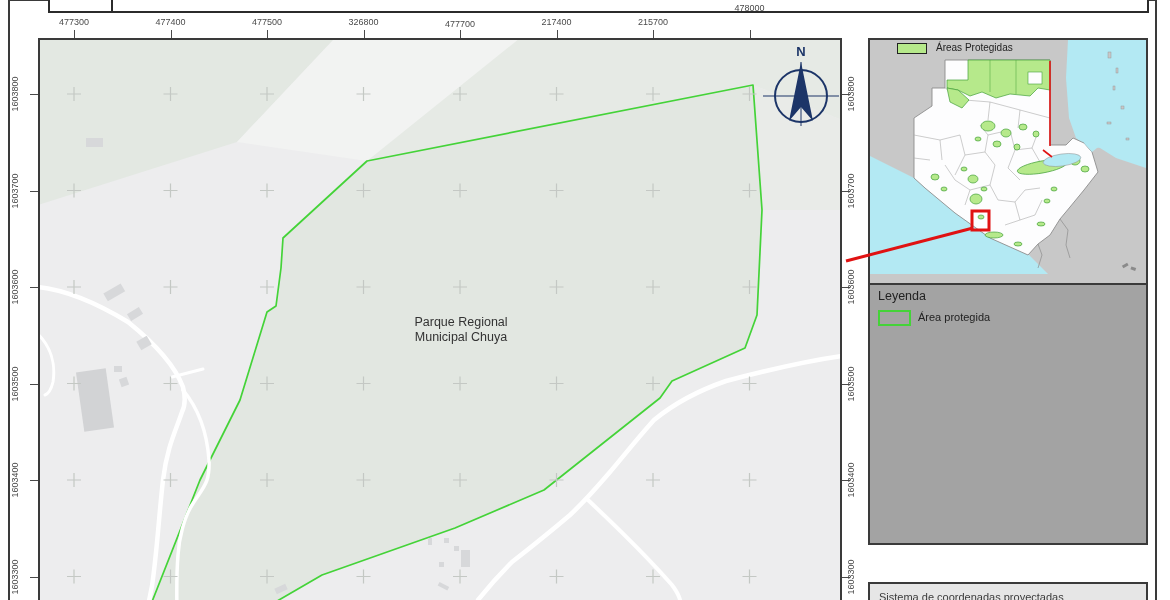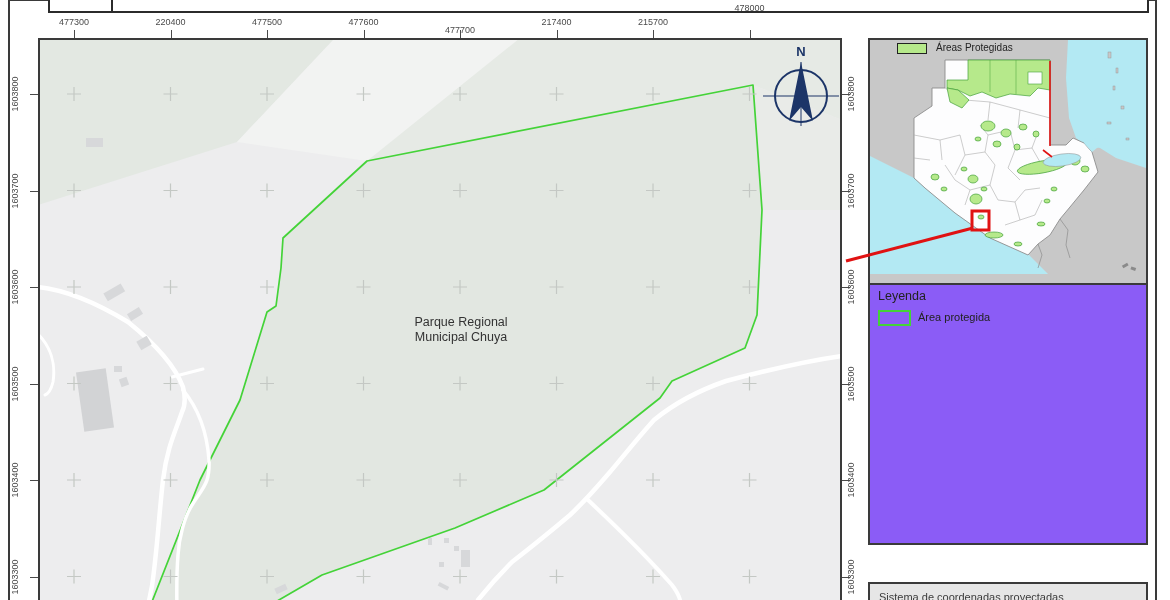--- a/index.html
+++ b/index.html
@@ -26,21 +26,21 @@
   }
   #inset-panel{
     position:absolute;left:868px;top:38px;width:280px;height:309px;
     border:2px solid #3a3a3a;box-sizing:border-box;background:#c8c8c8;overflow:hidden;
   }
   #inset-legend-chip{position:absolute;left:27px;top:3px;width:30px;height:11px;
     background:#b6e98b;border:1.5px solid #222;box-sizing:border-box;}
   #inset-legend-label{position:absolute;left:66px;top:2px;font-size:10px;color:#222;white-space:nowrap;}
   #legend-panel{
     position:absolute;left:868px;top:283px;width:280px;height:262px;
-    border:2px solid #3a3a3a;box-sizing:border-box;background:#8b5cf6;
+    border:2px solid #3a3a3a;box-sizing:border-box;background:#a3a3a3;
   }
   #legend-title{position:absolute;left:8px;top:4px;font-size:12.5px;color:#222;}
   #legend-swatch{position:absolute;left:8px;top:25px;width:33px;height:16px;
     border:2px solid #44d338;box-sizing:border-box;}
   #legend-item-label{position:absolute;left:48px;top:26px;font-size:11px;color:#222;}
   #footer-panel{
     position:absolute;left:868px;top:582px;width:280px;height:60px;
     border:2px solid #3a3a3a;box-sizing:border-box;background:#e6e6e6;overflow:hidden;
   }
   #footer-text{position:absolute;left:9px;top:7px;font-size:11px;color:#3c3c3c;white-space:nowrap;}
@@ -160,27 +160,27 @@
 </div>
 
 <div id="park-label">
   <div>Parque Regional</div>
   <div>Municipal Chuya</div>
 </div>
 
 <div id="axes">
     <div class="axis-label" style="left: 74px; top: 22px;">477300</div>
     <div class="tick" style="left: 74px; top: 30px; width: 1px; height: 8px;"></div>
-    <div class="axis-label" style="left: 170.5px; top: 22px;">220400</div>
+    <div class="axis-label" style="left: 170.5px; top: 22px;">477400</div>
     <div class="tick" style="left: 170.5px; top: 30px; width: 1px; height: 8px;"></div>
     <div class="axis-label" style="left: 267px; top: 22px;">477500</div>
     <div class="tick" style="left: 267px; top: 30px; width: 1px; height: 8px;"></div>
-    <div class="axis-label" style="left: 363.5px; top: 22px;">477600</div>
+    <div class="axis-label" style="left: 363.5px; top: 22px;">326800</div>
     <div class="tick" style="left: 363.5px; top: 30px; width: 1px; height: 8px;"></div>
-    <div class="axis-label" style="left: 460px; top: 30px;">477700</div>
+    <div class="axis-label" style="left: 460px; top: 24px;">477700</div>
     <div class="tick" style="left: 460px; top: 30px; width: 1px; height: 8px;"></div>
     <div class="axis-label" style="left: 556.5px; top: 22px;">217400</div>
     <div class="tick" style="left: 556.5px; top: 30px; width: 1px; height: 8px;"></div>
     <div class="axis-label" style="left: 653px; top: 22px;">215700</div>
     <div class="tick" style="left: 653px; top: 30px; width: 1px; height: 8px;"></div>
     <div class="axis-label" style="left: 749.5px; top: 8px;">478000</div>
     <div class="tick" style="left: 749.5px; top: 30px; width: 1px; height: 8px;"></div>
     <div class="axis-label rot" style="left: 15px; top: 94px;">1603800</div>
     <div class="tick" style="left: 30px; top: 94px; width: 8px; height: 1px;"></div>
     <div class="axis-label rot" style="left: 851px; top: 94px;">1603800</div>

